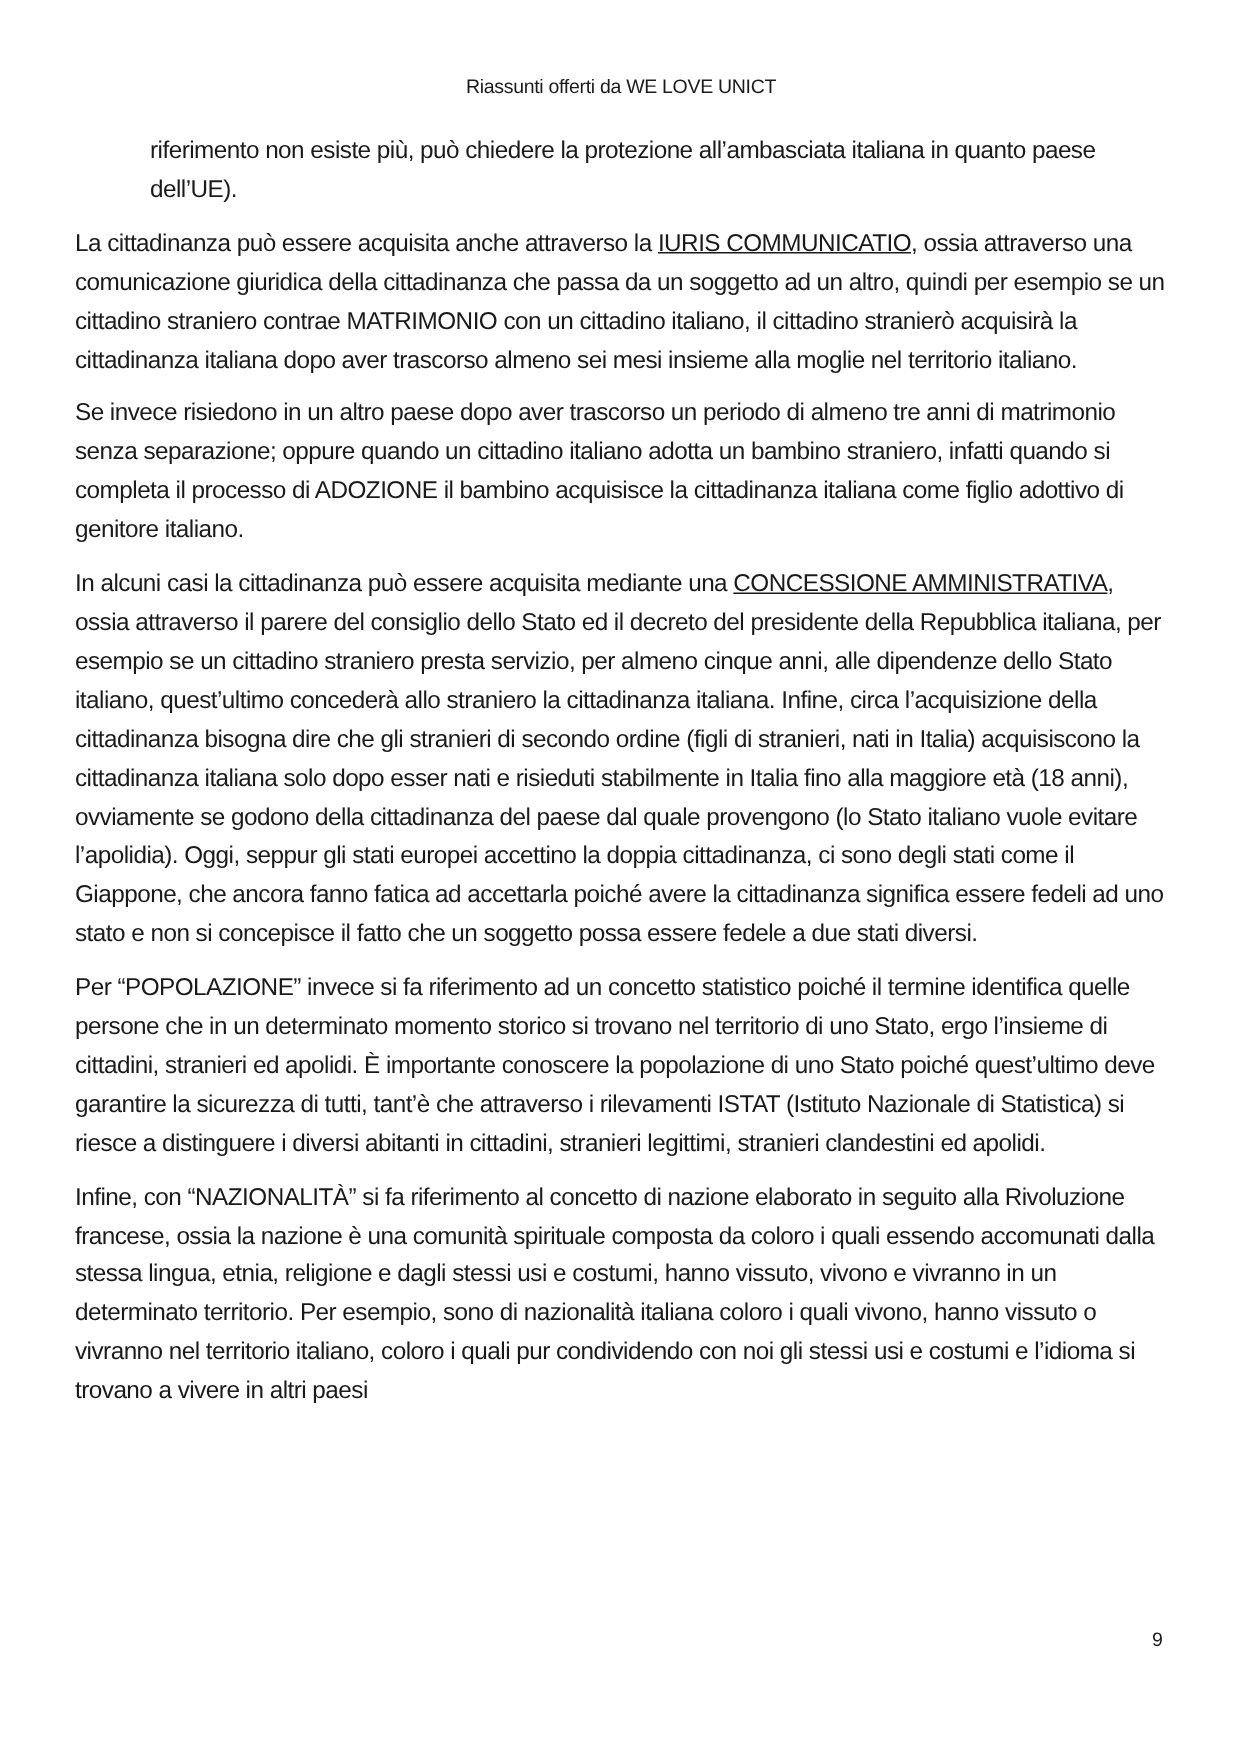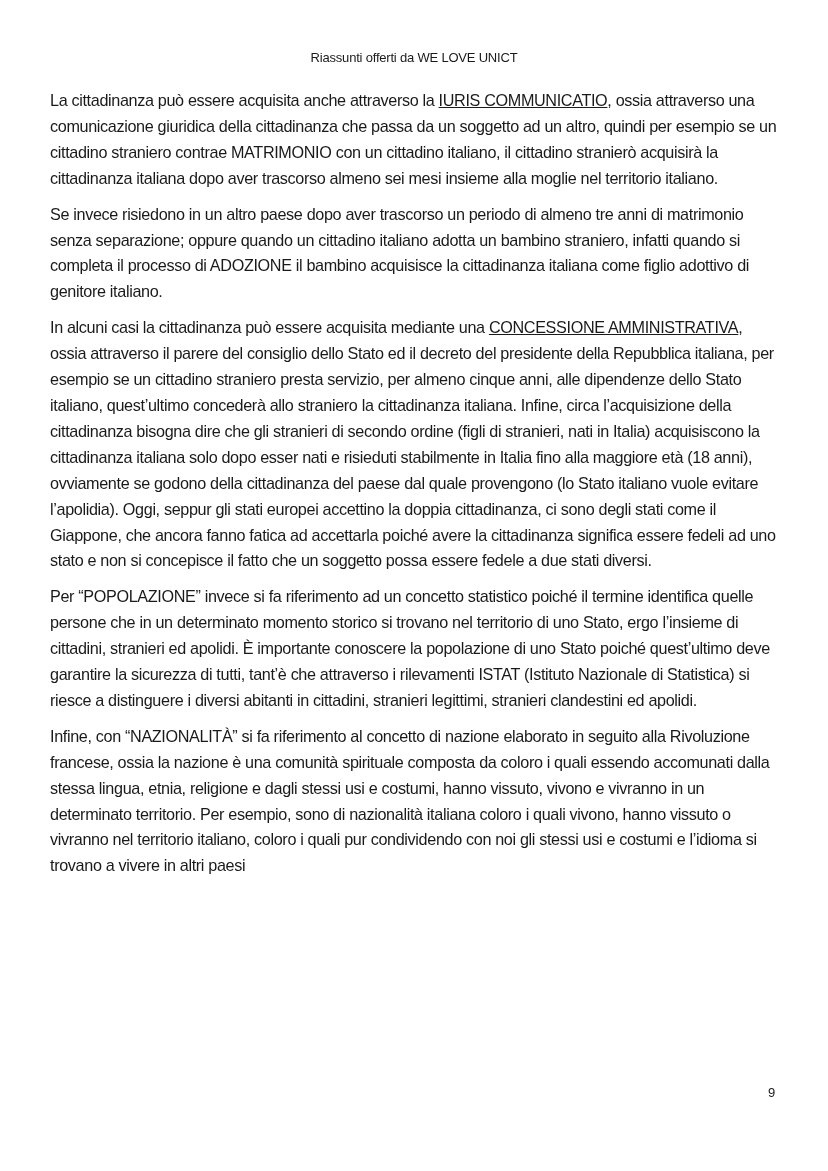--- a/index.html
+++ b/index.html
@@ -22,20 +22,21 @@
   .pagenum {
     position: absolute; top: 1085px; left: 768px; font-size: 13px;
   }
 </style>
 </head>
 <body>
 
 <div class="header">Riassunti offerti da WE LOVE UNICT</div>
 
 <div class="content" id="content">
+    <p class="para indent"><span>riferimento non esiste più, può chiedere la protezione all’ambasciata italiana in quanto paese dell’UE).</span></p>
     <p class="para"><span>La cittadinanza può essere acquisita anche attraverso la </span><span class="b u">IURIS COMMUNICATIO</span><span>, ossia attraverso una </span><span class="b">comunicazione giuridica della cittadinanza che passa da un soggetto ad un altro</span><span>, quindi per esempio se un cittadino straniero contrae </span><span class="b">MATRIMONIO</span><span> con un cittadino italiano, il cittadino stranierò acquisirà la cittadinanza italiana dopo aver trascorso almeno </span><span class="b">sei mesi</span><span> insieme alla moglie </span><span class="b">nel territorio italiano</span><span>.</span></p>
     <p class="para"><span>Se invece risiedono in un altro paese dopo aver trascorso un periodo di almeno </span><span class="b">tre anni</span><span> di matrimonio senza separazione; oppure quando un cittadino italiano adotta un bambino straniero, infatti quando si completa il processo di </span><span class="b">ADOZIONE</span><span> il bambino acquisisce la cittadinanza italiana come figlio adottivo di genitore italiano.</span></p>
     <p class="para"><span>In alcuni casi la cittadinanza può essere acquisita mediante una </span><span class="b u">CONCESSIONE AMMINISTRATIVA</span><span>, ossia attraverso il parere del </span><span class="b">consiglio dello Stato</span><span> ed il </span><span class="b">decreto del presidente della Repubblica italiana</span><span>, per esempio se un cittadino straniero presta servizio, per almeno cinque anni, alle dipendenze dello Stato italiano, quest’ultimo concederà allo straniero la cittadinanza italiana. Infine, circa l’acquisizione della cittadinanza bisogna dire che gli </span><span class="b">stranieri di secondo ordine</span><span> (figli di stranieri, nati in Italia) </span><span class="b">acquisiscono la cittadinanza italiana</span><span> solo dopo esser nati e risieduti stabilmente in Italia fino </span><span class="b">alla maggiore età</span><span> (18 anni), ovviamente se godono della cittadinanza del paese dal quale provengono (lo Stato italiano vuole evitare l’apolidia). Oggi, seppur gli stati europei accettino la doppia cittadinanza, ci sono degli stati come il Giappone, che ancora fanno fatica ad accettarla poiché avere la cittadinanza significa essere fedeli ad uno stato e non si concepisce il fatto che un soggetto possa essere fedele a due stati diversi.</span></p>
     <p class="para"><span>Per “</span><span class="b">POPOLAZIONE”</span><span> invece si fa riferimento ad un </span><span class="b">concetto statistico</span><span> poiché il termine identifica quelle persone che in un determinato momento storico si trovano nel territorio di uno Stato, ergo l’insieme di cittadini, stranieri ed apolidi. È importante conoscere la popolazione di uno Stato poiché quest’ultimo deve garantire la sicurezza di tutti, tant’è che attraverso i </span><span class="b">rilevamenti ISTAT</span><span> (Istituto Nazionale di Statistica) si riesce a distinguere i diversi abitanti in cittadini, stranieri legittimi, stranieri clandestini ed apolidi.</span></p>
     <p class="para"><span>Infine, con “</span><span class="b">NAZIONALITÀ”</span><span> si fa riferimento al concetto di nazione elaborato in seguito alla </span><span class="b">Rivoluzione francese</span><span>, ossia </span><span class="b">la nazione è una comunità spirituale</span><span> composta da coloro i quali essendo accomunati dalla stessa lingua, etnia, religione e dagli stessi usi e costumi, hanno vissuto, vivono e vivranno in un determinato territorio. Per esempio, sono di nazionalità italiana coloro i quali vivono, hanno vissuto o vivranno nel territorio italiano, coloro i quali pur condividendo con noi gli stessi usi e costumi e l’idioma si trovano a vivere in altri paesi</span></p>
   </div>
 
 <div class="pagenum">9</div>
 
 </body></html>

